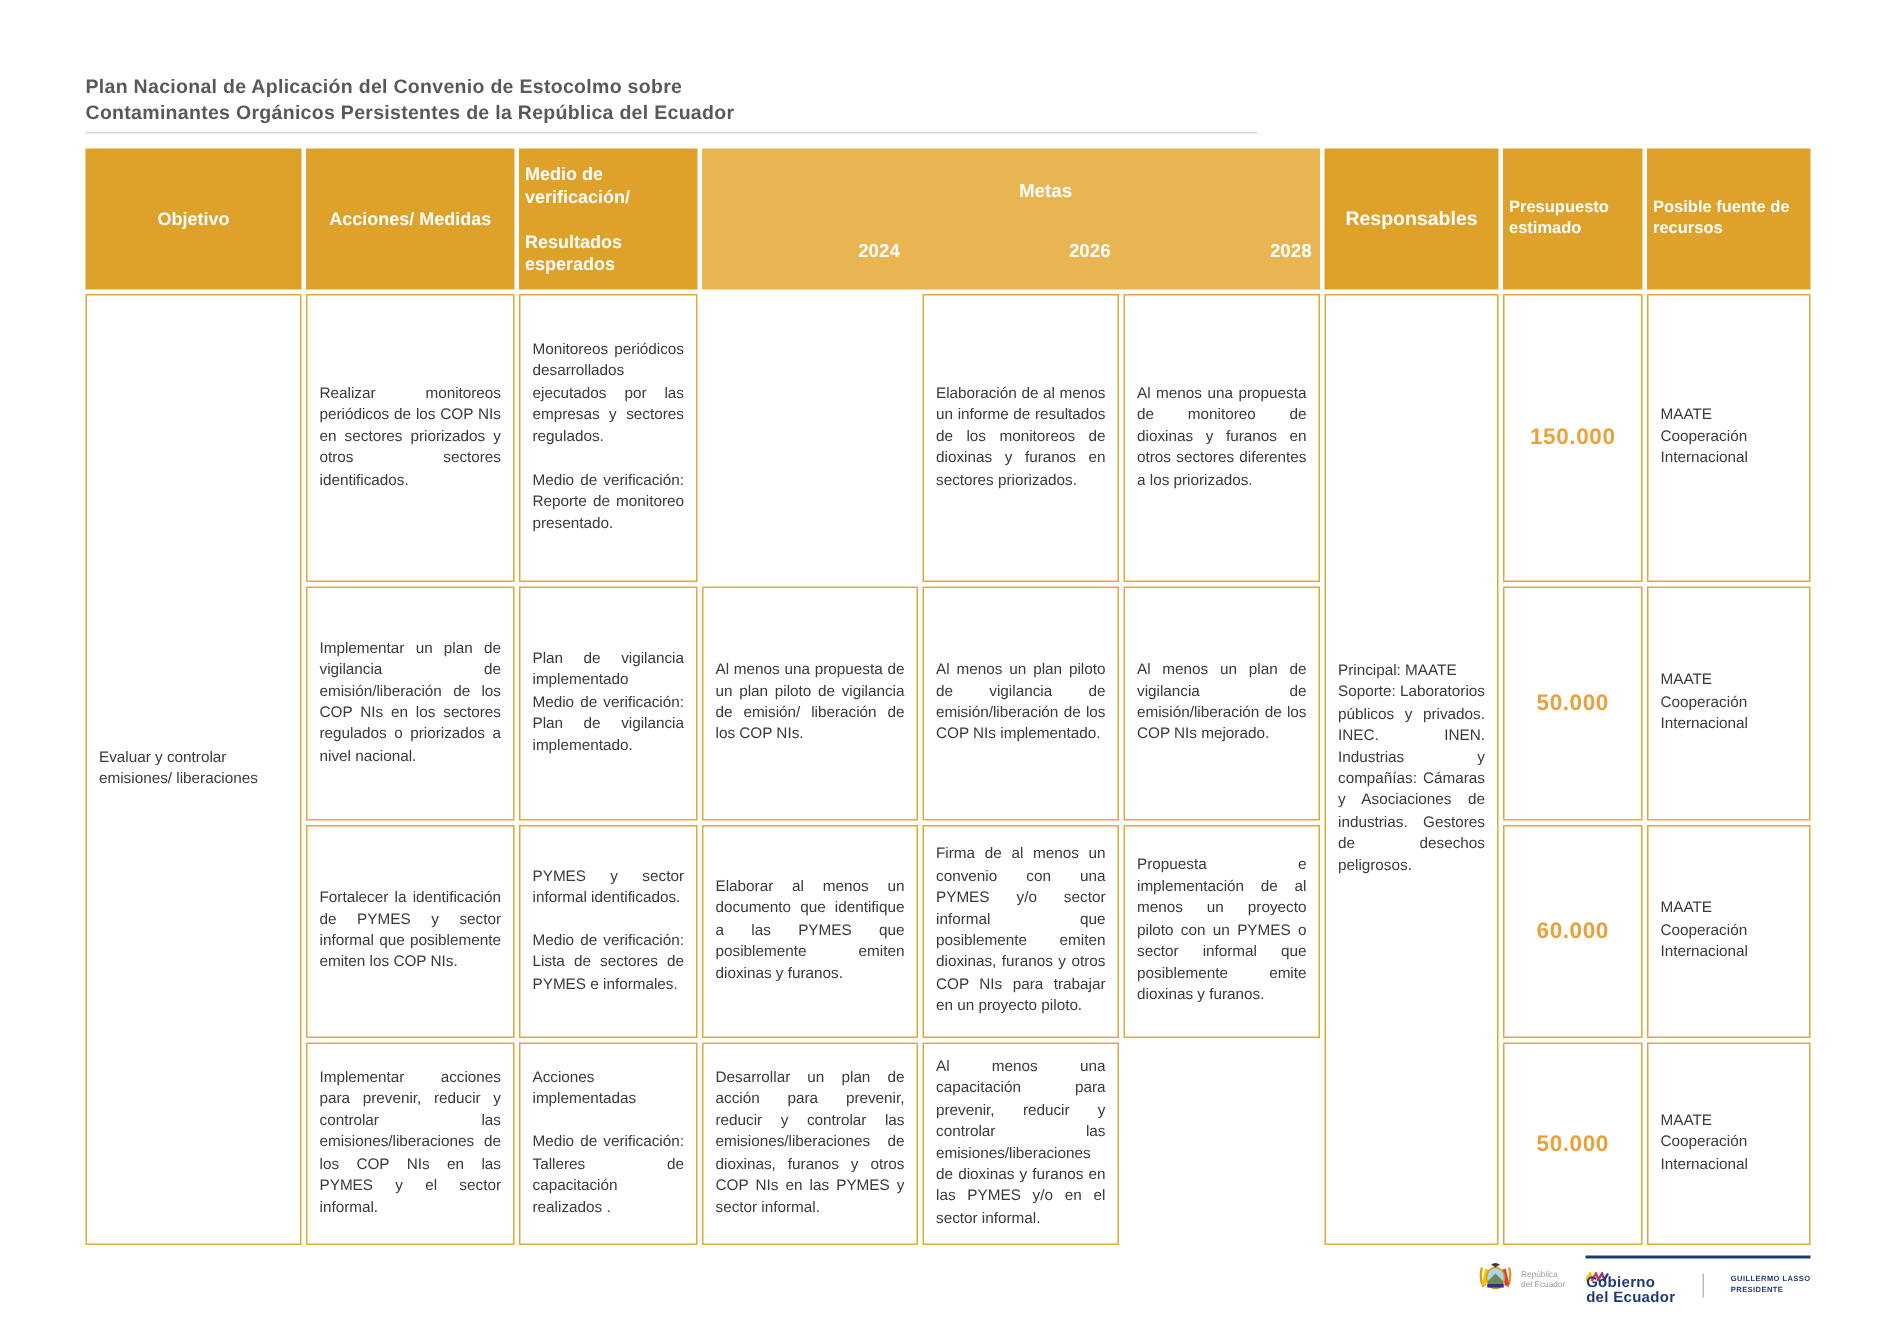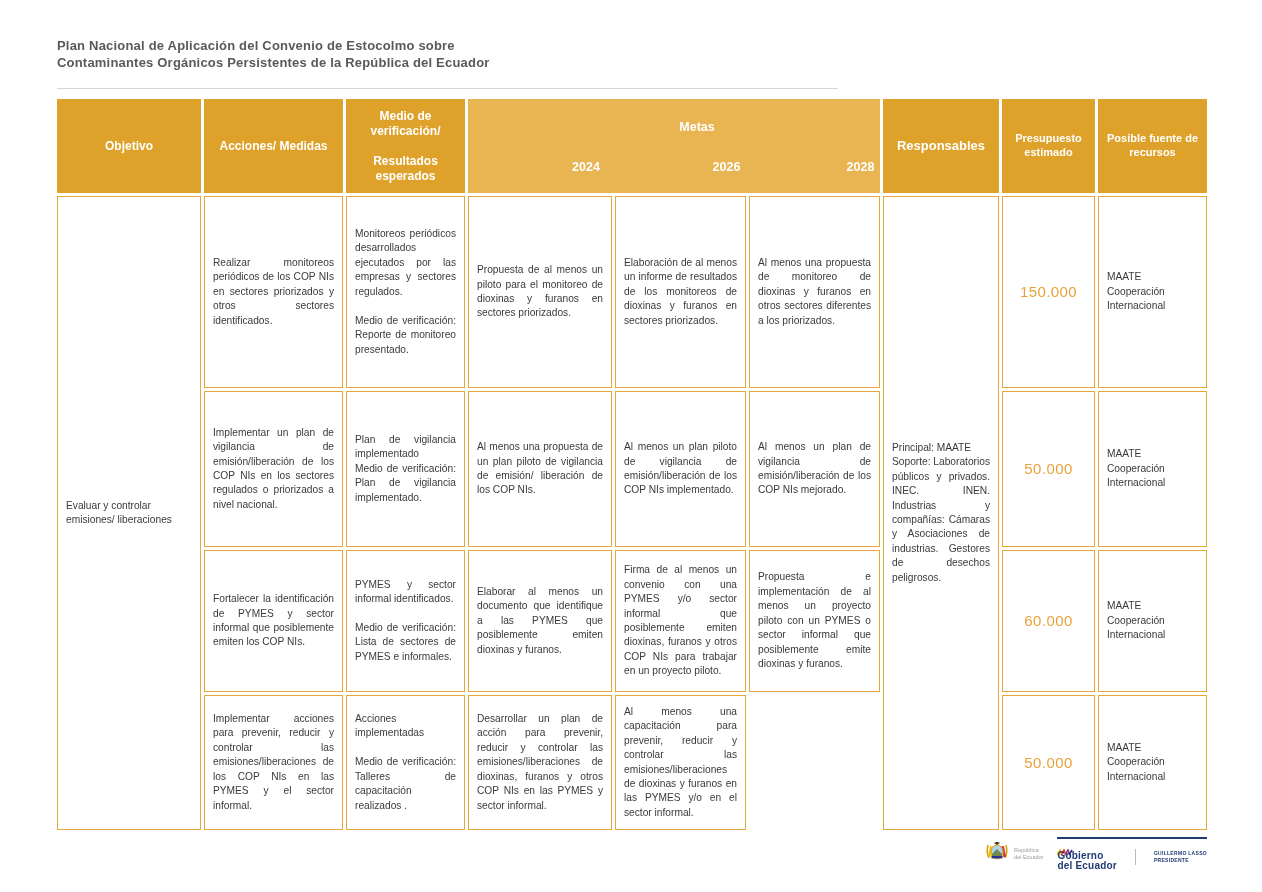--- a/index.html
+++ b/index.html
@@ -1,57 +1,57 @@
 <!DOCTYPE html>
 <html><head>
 <meta charset="utf-8">
 <style>
   html,body{margin:0;padding:0;}
   body{
     width:1262px;height:892px;position:relative;background:#ffffff;
     font-family:"Liberation Sans", sans-serif;overflow:hidden;
   }
   .doc-title{
-    position:absolute;left:57px;top:38px;width:800px;
+    position:absolute;left:57px;top:50px;width:800px;
     font-size:13px;font-weight:bold;color:#58595B;line-height:1.3;letter-spacing:.2px;
   }
   .title-rule{
     position:absolute;left:57px;top:88px;width:781px;height:1px;background:#d6d6d6;
   }
   .grid{
     position:absolute;left:57px;top:99px;width:1150px;height:731px;
     display:grid;
     grid-template-columns:144px 139px 119px 144px 131px 131px 116px 93px 109px;
     grid-template-rows:94px 192px 156px 142px 135px;
     gap:3px;
   }
   .hcell{
     background:#DEA129;color:#ffffff;font-weight:bold;
-    display:flex;align-items:center;justify-content:center;text-align:center;
+    display:flex;align-items:center;justify-content:center;
     font-size:12px;line-height:1.25;padding:4px;white-space:pre-line;
   }
   .metas-block{
     grid-column:4/7;grid-row:1;background:#E9B452;color:#fff;font-weight:bold;
     display:grid;grid-template-rows:1fr 1fr;
   }
   .metas-title{display:flex;align-items:center;justify-content:center;font-size:12.5px;padding-top:8px;}
   .metas-years{display:grid;grid-template-columns:144px 131px 131px;column-gap:3px;padding-left:46px;}
   .metas-years div{display:flex;align-items:center;justify-content:center;font-size:12.5px;padding-bottom:6px;}
   .cell{
     background:#fff;border:1.5px solid #E2A83B;
     display:flex;flex-direction:column;justify-content:center;
     padding:6px 8px;box-sizing:border-box;
   }
   .cell p{
     margin:0;font-size:10.2px;line-height:1.42;color:#3a3a3a;
     text-align:justify;white-space:pre-line;
   }
   .cell p.left{text-align:left;}
   .budget{align-items:center;}
-  .budget p{font-size:15px;font-weight:normal;color:#E9A23B;text-align:center;letter-spacing:.4px;}
+  .budget p{font-size:15px;font-weight:bold;color:#E9A23B;text-align:center;letter-spacing:.4px;}
   .gc1{grid-column:1}.gc2{grid-column:2}.gc3{grid-column:3}.gc4{grid-column:4}
   .gc5{grid-column:5}.gc6{grid-column:6}.gc7{grid-column:7}.gc8{grid-column:8}.gc9{grid-column:9}
   .grh{grid-row:1}.gr1{grid-row:2}.gr2{grid-row:3}.gr3{grid-row:4}.gr4{grid-row:5}
   .grspan{grid-row:2/6}
   
   .footer{
     position:absolute;right:55px;bottom:16px;height:44px;
     display:flex;align-items:center;gap:14px;
   }
   .seal-group{display:flex;align-items:center;gap:5px;}
@@ -101,23 +101,20 @@
 Soporte: Laboratorios públicos y privados. INEC. INEN. Industrias y compañías: Cámaras y Asociaciones de industrias. Gestores de desechos peligrosos.</p>
   </div>
 
   <div class="cell gc2 gr1">
       <p>Realizar monitoreos periódicos de los COP NIs en sectores priorizados y otros sectores identificados.</p>
     </div>
   <div class="cell gc3 gr1">
       <p>Monitoreos periódicos desarrollados ejecutados por las empresas y sectores regulados.
 
 Medio de verificación: Reporte de monitoreo presentado.</p>
-    </div>
-  <div class="cell gc4 gr1">
-      <p>Propuesta de al menos un piloto para el monitoreo de dioxinas y furanos en sectores priorizados.</p>
     </div>
   <div class="cell gc5 gr1">
       <p>Elaboración de al menos un informe de resultados de los monitoreos de dioxinas y furanos en sectores priorizados.</p>
     </div>
   <div class="cell gc6 gr1">
       <p>Al menos una propuesta de monitoreo de dioxinas y furanos en otros sectores diferentes a los priorizados.</p>
     </div>
   <div class="cell budget gc8 gr1">
       <p>150.000</p>
     </div>

